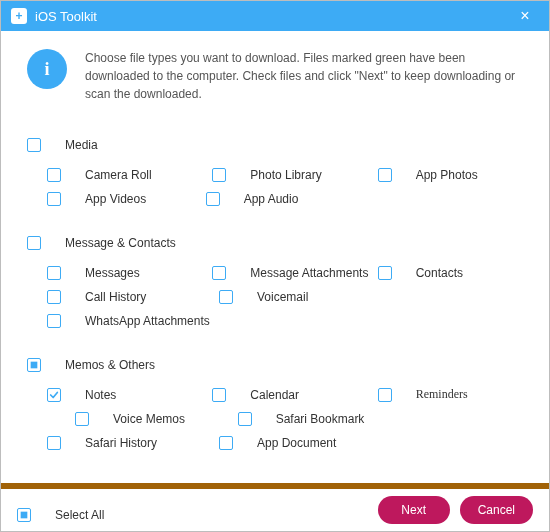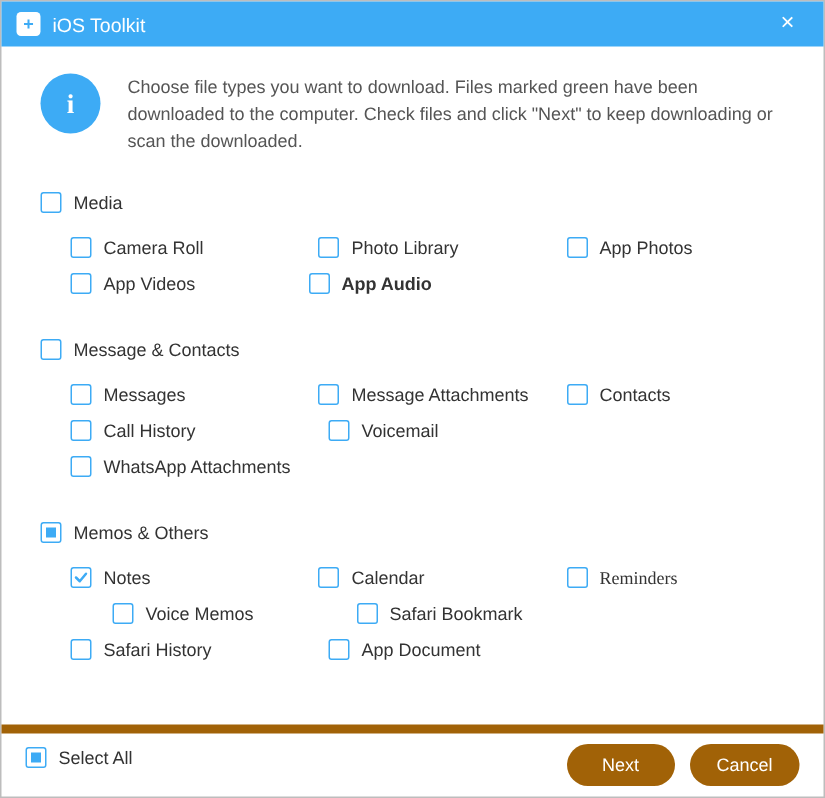--- a/index.html
+++ b/index.html
@@ -11,30 +11,30 @@
   .titlebar .close { width: 28px; text-align: center; font-size: 16px; cursor: pointer; }
   .content { flex: 1; padding: 18px 26px 10px 26px; overflow: hidden; }
   .intro { display: flex; align-items: flex-start; margin-bottom: 25px; }
   .info-icon { width: 40px; height: 40px; border-radius: 50%; background: #3dabf5; color: #fff; display: flex; align-items: center; justify-content: center; margin-right: 18px; flex-shrink: 0; }
   .info-icon span { font-family: Georgia, serif; font-size: 18px; font-weight: bold; }
   .intro-text { font-size: 12px; line-height: 1.5; color: #555; }
   .section { margin-bottom: 20px; }
   .section-header { margin-bottom: 6px; margin-left: 20px;}
   .opts-row { display: flex; }
   .col { flex: 1; min-width: 0; }
-  .chk { display: flex; align-items: flex-start; height: 24px; cursor: pointer; user-select: none; }
+  .chk { display: flex; align-items: flex-end; height: 24px; cursor: pointer; user-select: none; gap: 16px; }
   .chk .box { width: 14px; height: 14px; border: 1.5px solid #3dabf5; border-radius: 2px; margin-right: 8px; display: flex; align-items: center; justify-content: center; flex-shrink:0;}
   .chk .box .tick { display: none; }
   .chk.checked .box .tick.check { display: block; stroke: #3dabf5; }
   .chk.indeterminate .box .tick.square { display: block; fill: #3dabf5; }
   .chk.header { margin-left: -20px; }
   .chk .label { white-space: nowrap; }
   .footer { border-top: 6px solid #a16207; height: 48px; display: flex; align-items: center; padding: 0 16px; }
   .footer .spacer { flex: 1; }
-  .btn { min-width: 72px; height: 28px; border: none; border-radius: 14px; background: #a16207; color: #fff; font-size: 12px; cursor: pointer; margin-left: 10px; padding: 0 18px; }
+  .btn { min-width: 72px; height: 28px; border: none; border-radius: 14px; background: #be185d; color: #fff; font-size: 12px; cursor: pointer; margin-left: 10px; padding: 0 18px; }
   svg.tick { width: 10px; height: 10px; }
 </style>
 </head>
 <body>
 
 <div class="window">
   <div class="titlebar">
     <div class="app-icon">
         <span>+</span>
       </div>
@@ -78,21 +78,21 @@
               </div>
             </div>
           </div>
           <div class="opts-row">
             <div class="col" style="margin-left: 20px;">
               <div class="chk">
                 <span class="box"></span>
                 <span class="label">App Videos</span>
               </div>
             </div>
-            <div class="col" style=" font-weight: bold;">
+            <div class="col" style="">
               <div class="chk">
                 <span class="box"></span>
                 <span class="label">App Audio</span>
               </div>
             </div>
             <div class="col"></div>
           </div>
         </div>
         <div class="section">
           <div class="section-header">

